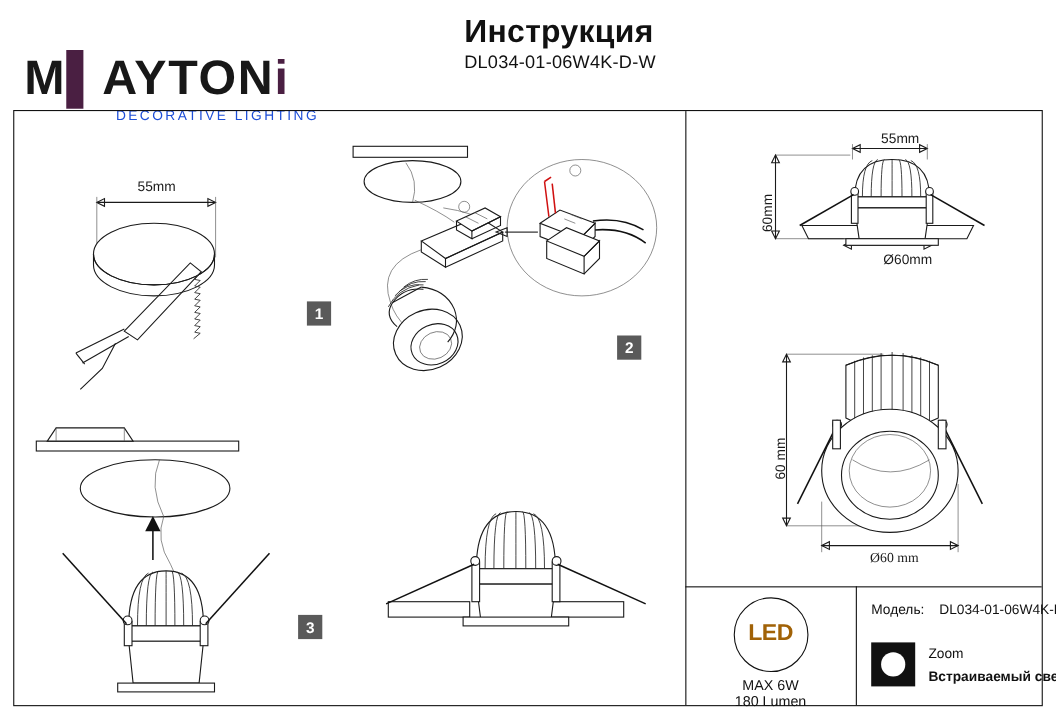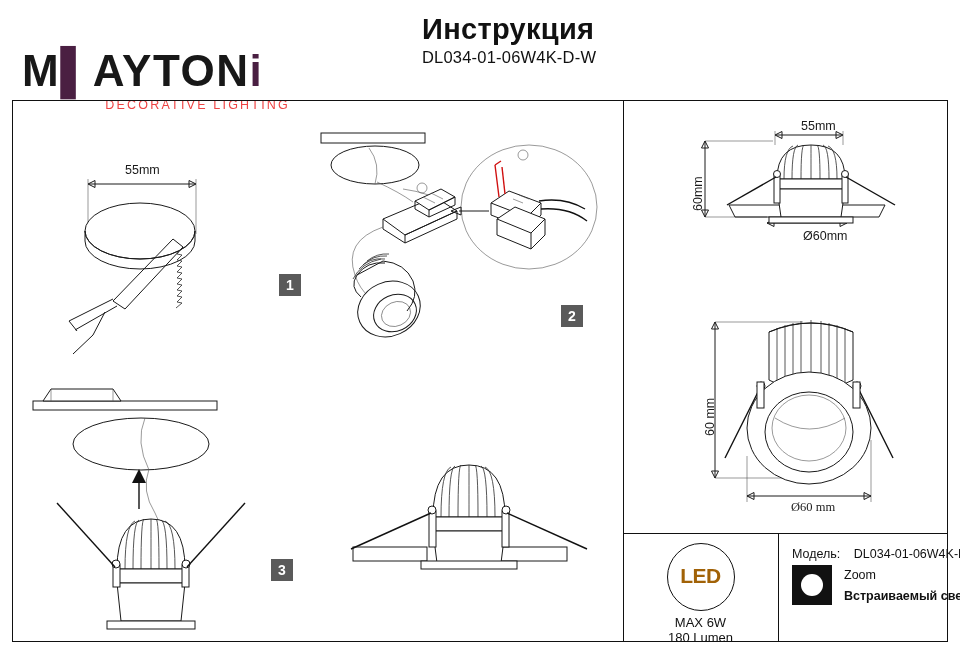--- a/index.html
+++ b/index.html
@@ -35,21 +35,21 @@
     color: #181818;
     white-space: nowrap;
     margin-top: 36px;
   }
   #logo-wordmark .accent { color: #4a1f42; }
   #logo-tagline {
     margin-top: 2px;
     text-align: right;
     font-size: 12.5px;
     letter-spacing: 2.2px;
-    color: #ef4444;
+    color: #1d4ed8;
     padding-right: 2px;
   }
   #title-block {
     position: absolute;
     left: 390px; top: 12px; margin-left: 32px;
   }
   #doc-title {
     font-size: 29px;
     font-weight: bold;
     line-height: 34px;
@@ -160,21 +160,21 @@
   .spec-row {
     font-size: 12.5px;
     line-height: 19px;
     color: #111;
     white-space: nowrap;
   }
   .spec-key { display: inline-block; }
   .spec-val { display: inline-block; }
   #type-block {
     position: relative;
-    margin-top: 1px;
+    margin-top: 20px;
     height: 46px;
   }
   #type-icon {
     position: absolute;
     left: 0; top: 0;
     width: 40px; height: 40px;
     background: #111;
   }
   #type-icon .dot {
     position: absolute;

